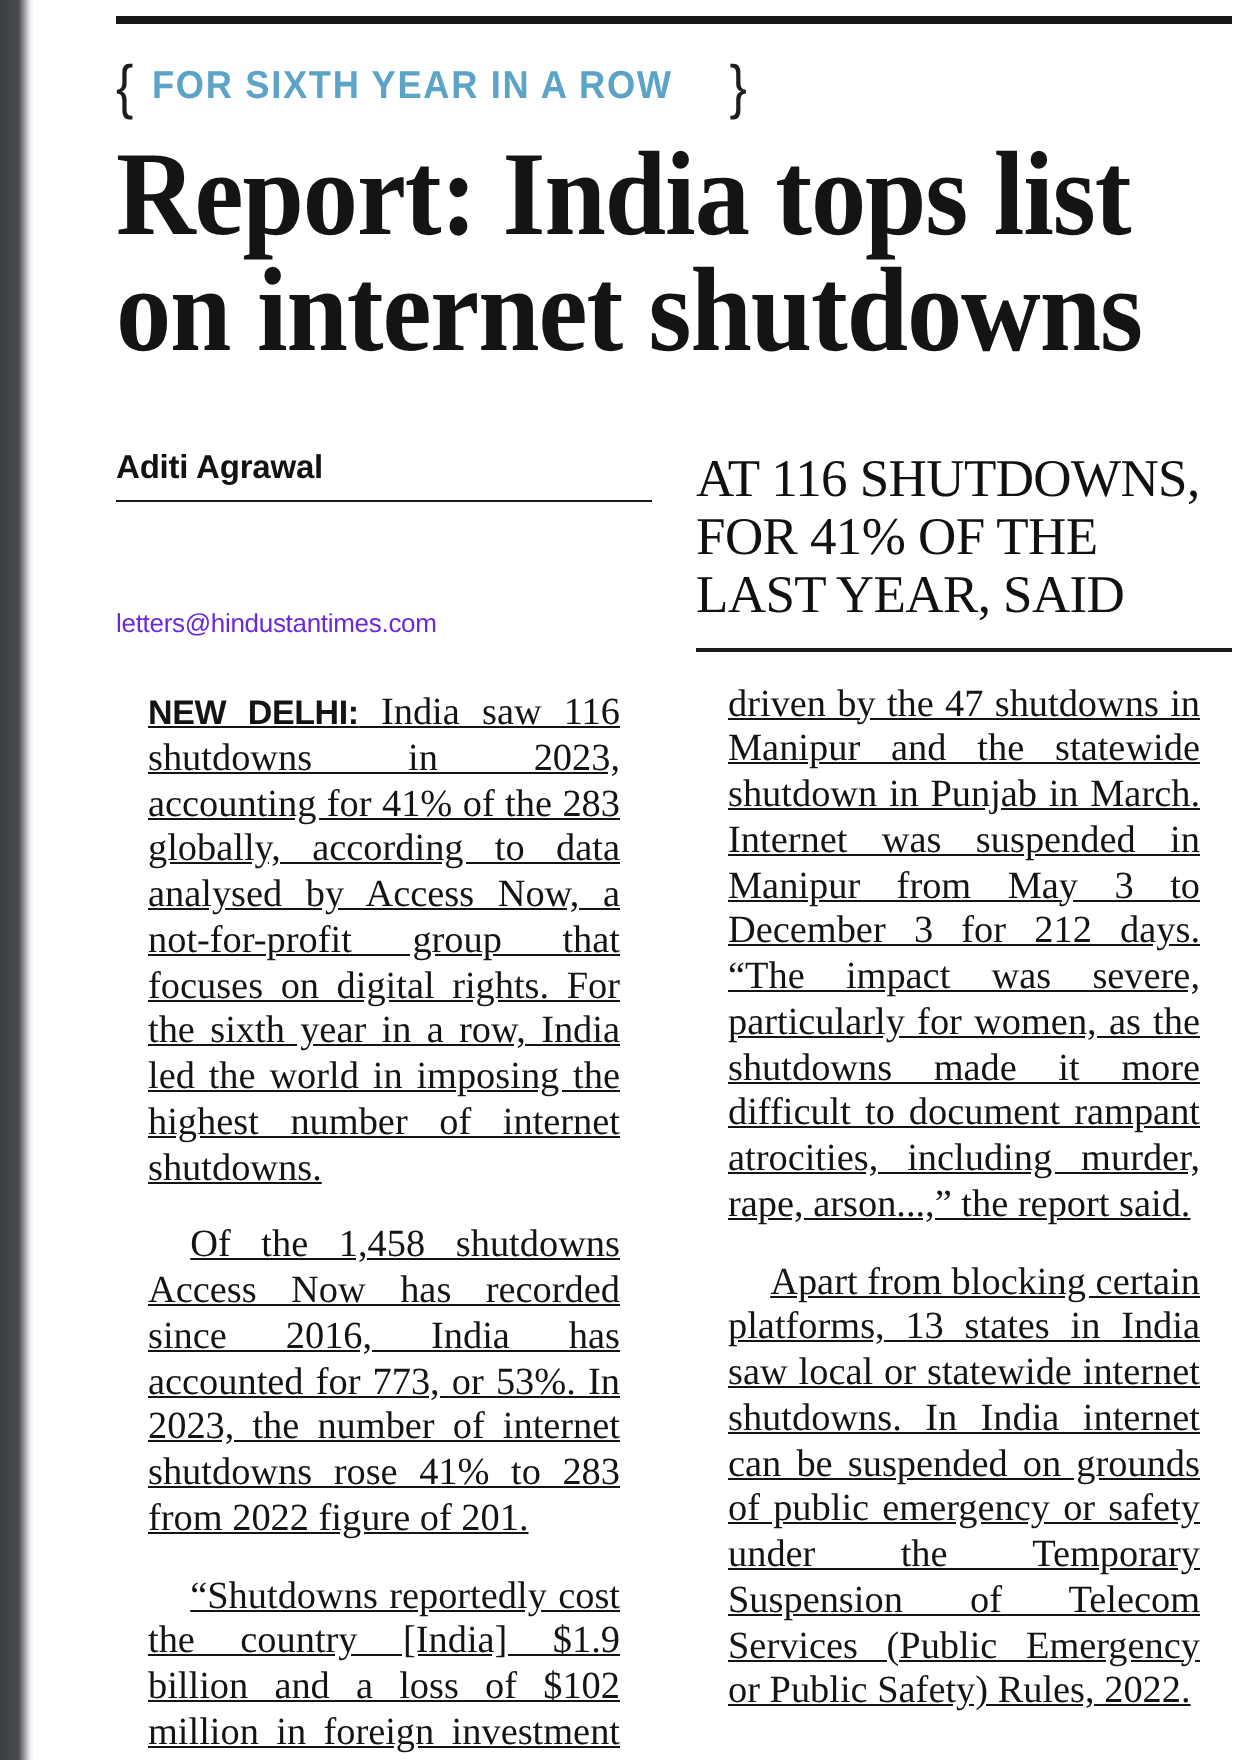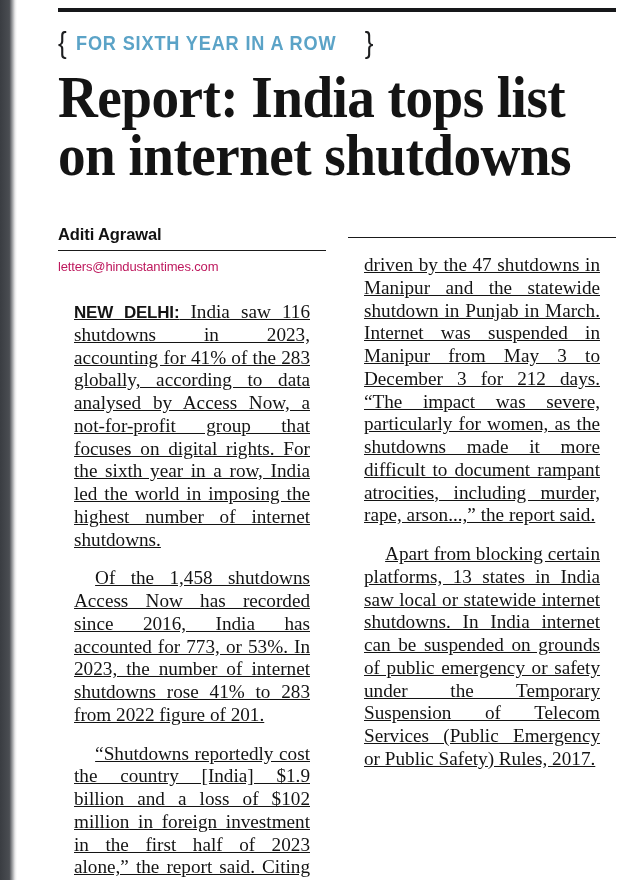--- a/index.html
+++ b/index.html
@@ -104,24 +104,25 @@
     padding-bottom: 6px;
   }
   .byline-rule {
     width: 100%;
     height: 1.6px;
     background: #1a1a1a;
   }
   .email {
     font-family: "Liberation Sans", sans-serif;
     font-size: 13px;
-    color: #be185d;
+    color: #6d28d9;
     letter-spacing: -0.15px;
     padding-top: 8px;
     padding-bottom: 11px;
+    margin-top: 45px;
   }
 
   
   .pullquote {
     font-family: "Liberation Serif", serif;
     font-size: 26.5px;
     line-height: 1.10;
     letter-spacing: -0.3px;
     color: #111111;
     text-transform: uppercase;
@@ -188,24 +189,27 @@
       <div class="body-text">
         <p class="first"><span class="dateline">NEW DELHI:</span><span> India saw 116 shut­downs in 2023, accounting for 41% of the 283 globally, accord­ing to data analysed by Access Now, a not-for-profit group that focuses on digital rights. For the sixth year in a row, India led the world in imposing the highest number of internet shutdowns.</span></p>
         <p>Of the 1,458 shutdowns Access Now has recorded since 2016, India has accounted for 773, or 53%. In 2023, the num­ber of internet shutdowns rose 41% to 283 from 2022 figure of 201.</p>
         <p>“Shutdowns reportedly cost the country [India] $1.9 billion and a loss of $102 million in for­eign investment in the first half of 2023 alone,” the report said. Citing Internet Society’s NetLoss Calculator, the report said that a single day’s shutdown can push 379 people into unemployment.</p>
       </div>
 
     </div>
 
     <div class="col">
       <div class="pullquote">
+        <span class="pq-line">AT 116 SHUTDOWNS,</span>
+        <span class="pq-line">FOR 41% OF THE</span>
+        <span class="pq-line">LAST YEAR, SAID</span>
       </div>
       <div class="pq-rule"></div>
 
       <div class="body-text">
         <p class="first">driven by the 47 shutdowns in Manipur and the statewide shutdown in Punjab in March. Internet was suspended in Man­ipur from May 3 to December 3 for 212 days. “The impact was severe, particularly for women, as the shutdowns made it more difficult to document rampant atrocities, including murder, rape, arson...,” the report said.</p>
-        <p>Apart from blocking certain platforms, 13 states in India saw local or statewide internet shut­downs. In India internet can be suspended on grounds of public emergency or safety under the Temporary Suspension of Tele­com Services (Public Emer­gency or Public Safety) Rules, 2017.</p>
+        <p>Apart from blocking certain platforms, 13 states in India saw local or statewide internet shut­downs. In India internet can be suspended on grounds of public emergency or safety under the Temporary Suspension of Tele­com Services (Public Emer­gency or Public Safety) Rules, 2022.</p>
       </div>
     </div>
 
   </div>
 
 </div>
 
 </body></html>

